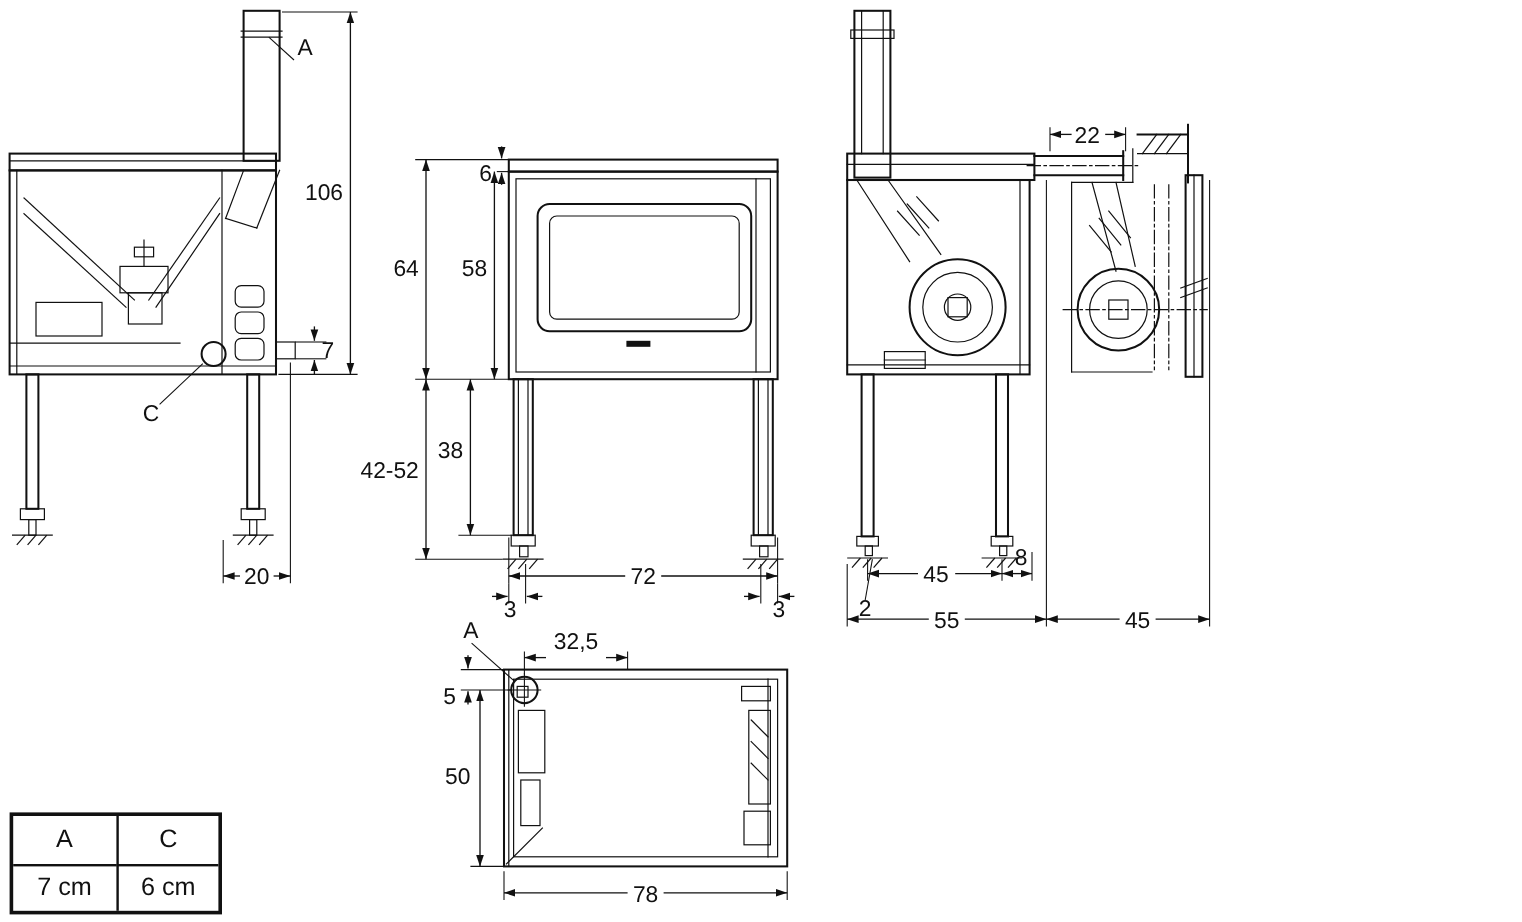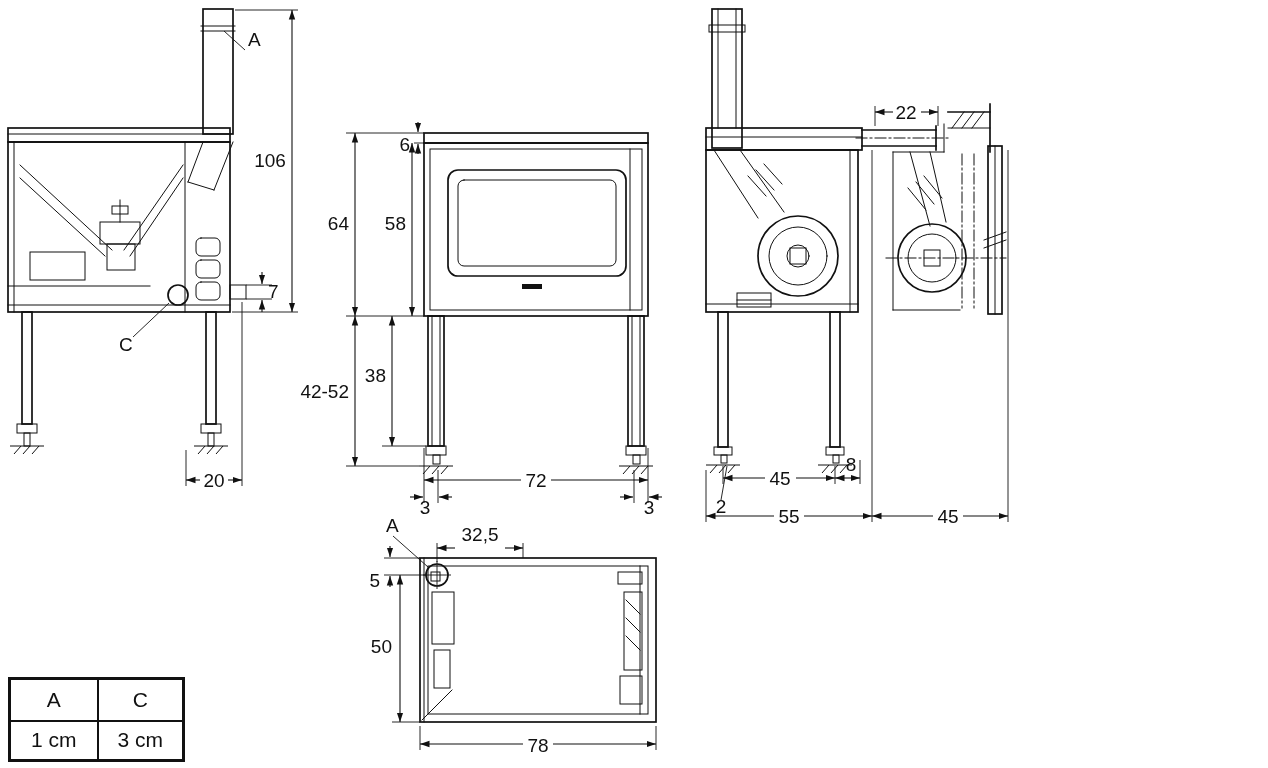--- a/index.html
+++ b/index.html
@@ -347,17 +347,17 @@
     <line x1="656" y1="726" x2="656" y2="750" class="ext"></line>
     <line x1="420" y1="744" x2="523" y2="744" class="dim" marker-start="url(#as)"></line>
     <line x1="553" y1="744" x2="656" y2="744" class="dim" marker-end="url(#ae)"></line>
     <text x="538" y="752" text-anchor="middle" class="lbl">78</text>
   </g>
 </svg>
 
 <div class="spec-table">
   <div class="cell head">A</div>
   <div class="cell head">C</div>
-  <div class="cell">1 cm</div>
-  <div class="cell">3 cm</div>
+  <div class="cell">7 cm</div>
+  <div class="cell">6 cm</div>
 </div>
 
 </div>
 
 </body></html>

